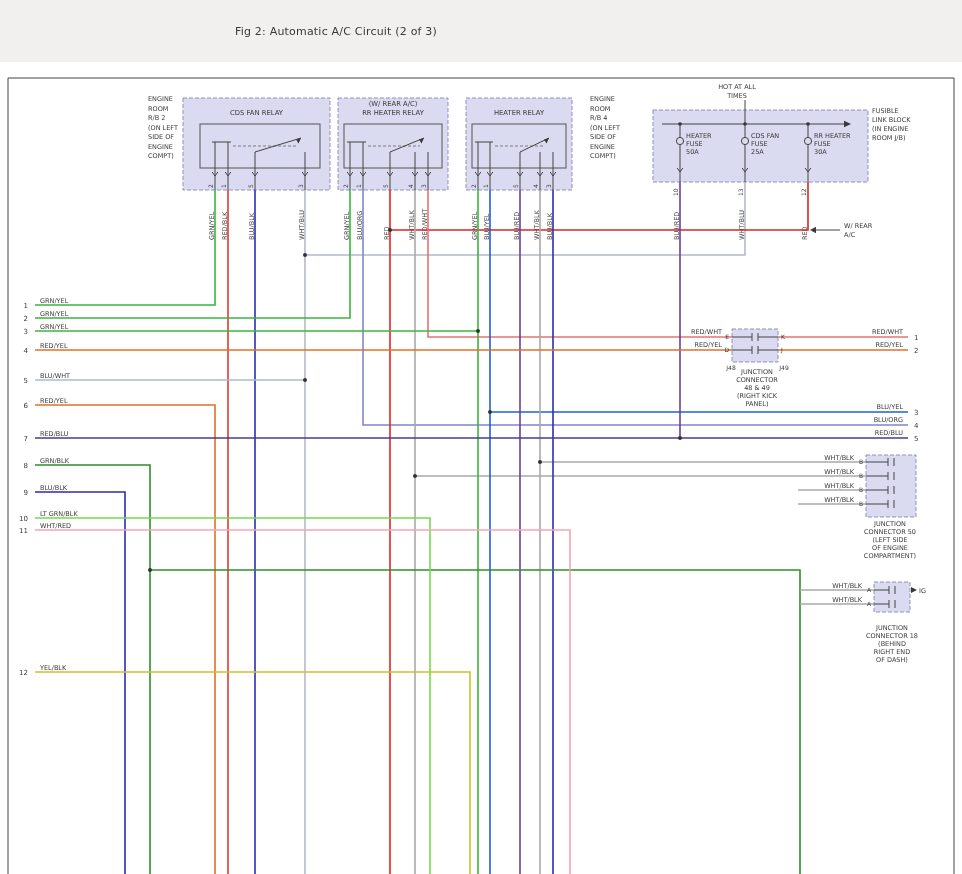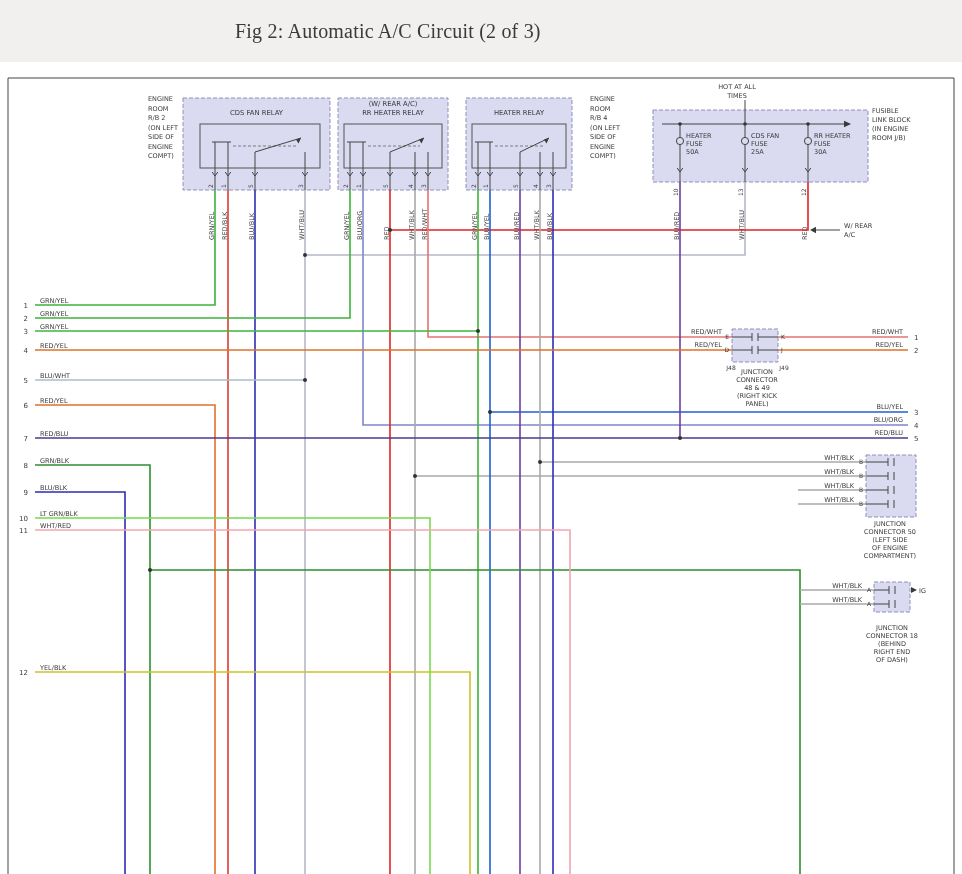--- a/index.html
+++ b/index.html
@@ -1,20 +1,20 @@
 <!DOCTYPE html>
 <html><head>
 <meta charset="utf-8">
 <style>
   html,body{margin:0;padding:0;background:#ffffff;}
   .page{position:relative;width:962px;height:874px;overflow:hidden;background:#ffffff;
         font-family:"DejaVu Sans","Liberation Sans",sans-serif;}
   .header{position:absolute;left:0;top:0;width:962px;height:62px;background:#f1f0ee;
           display:flex;align-items:center;z-index:2;}
-  .header .title{padding-left:235px;font-size:20px;color:#3a3a3a;letter-spacing:0.2px;font-family:Liberation Serif, serif;}
+  .header .title{padding-left:235px;font-size:11px;color:#3a3a3a;letter-spacing:0.2px;}
   svg#diagram{position:absolute;left:0;top:0;z-index:1;}
   svg text{font-family:"DejaVu Sans","Liberation Sans",sans-serif;}
 </style>
 </head>
 <body>
 
 <div class="page">
   <div class="header">
     <span class="title">Fig 2: Automatic A/C Circuit (2 of 3)</span>
   </div>

